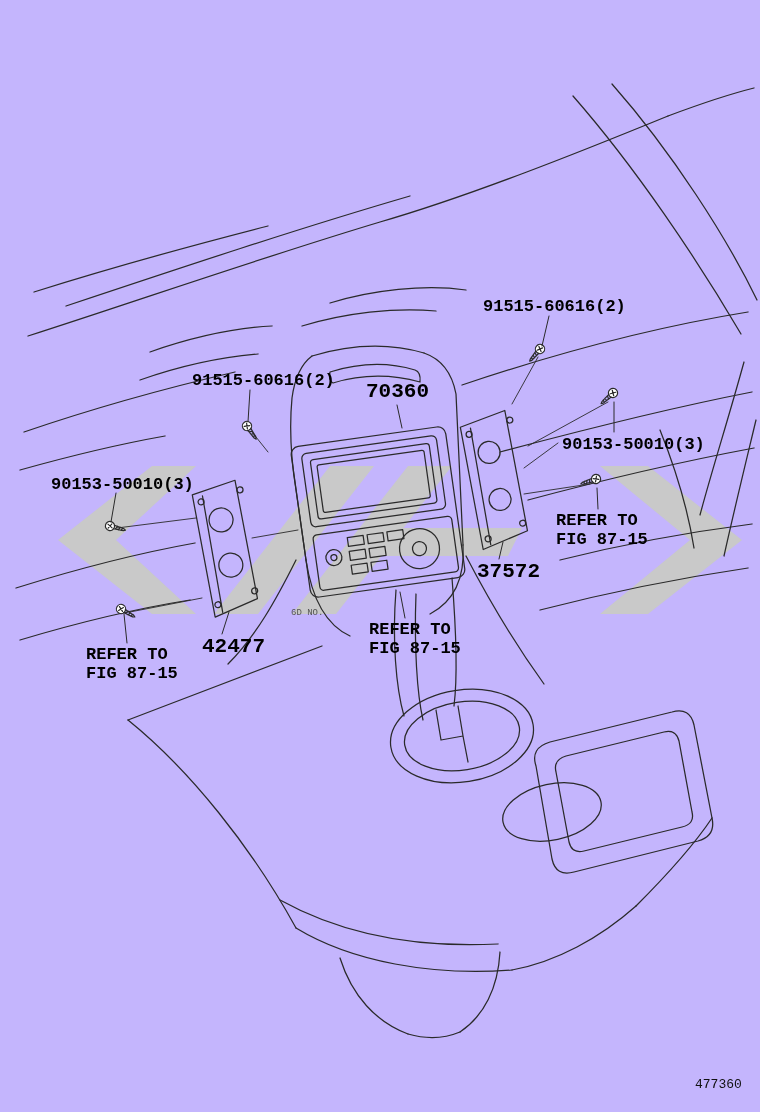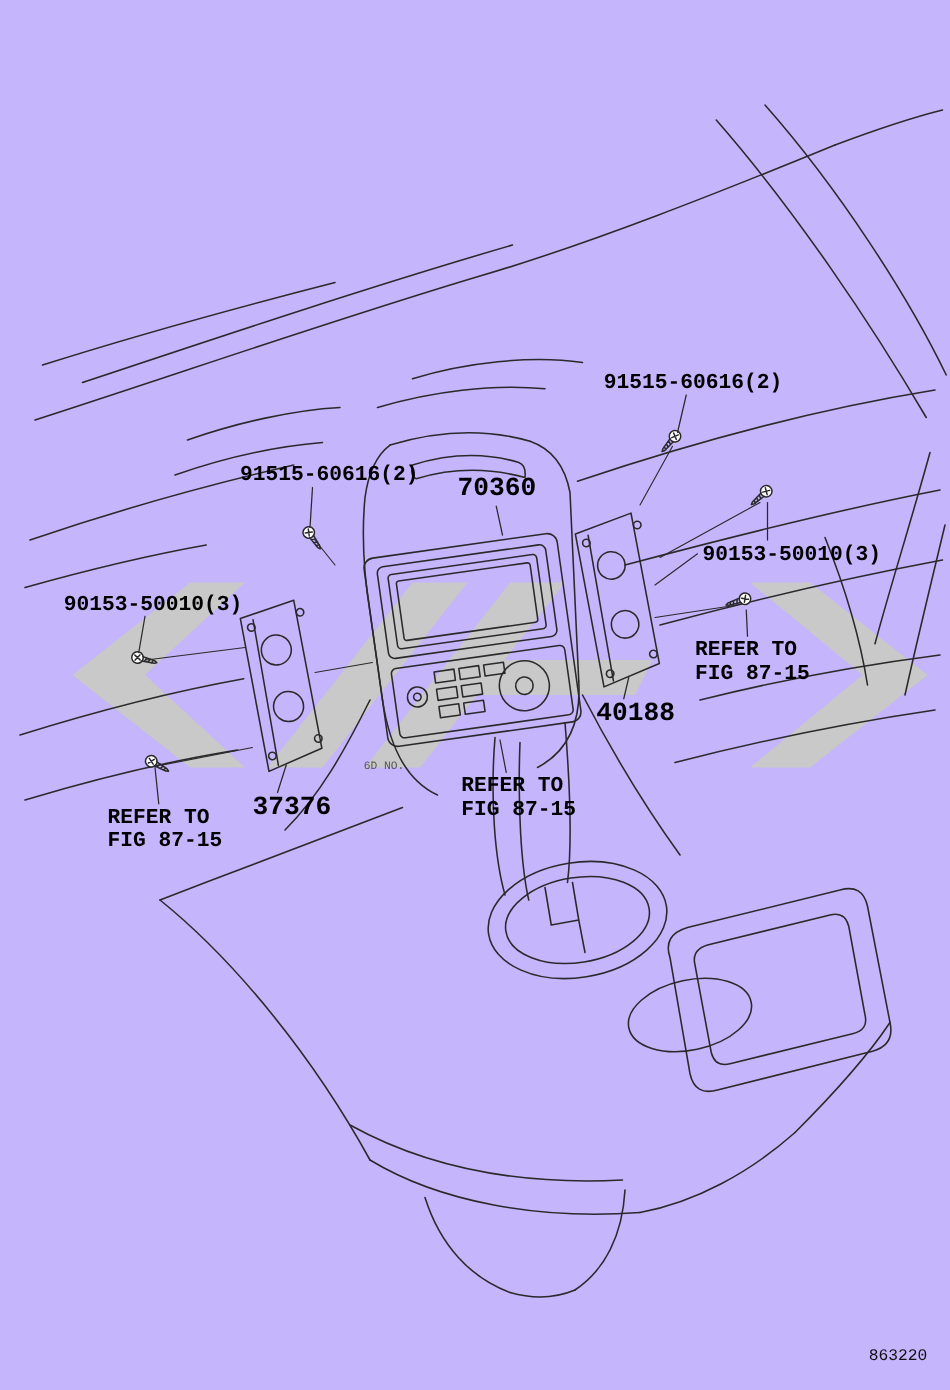--- a/index.html
+++ b/index.html
@@ -183,31 +183,31 @@
 
   <div class="lbl" style="left:562px;top:435px">90153-50010(3)</div>
 
   <div class="lbl" style="left:51px;top:475px">90153-50010(3)</div>
 
   <div class="lbl" style="left:556px;top:511px">
     <div>REFER TO</div>
     <div>FIG 87-15</div>
   </div>
 
-  <div class="lbl big" style="left:477px;top:561px">40188</div>
-
-  <div class="lbl big" style="left:202px;top:636px">37376</div>
+  <div class="lbl big" style="left:477px;top:561px">37572</div>
+
+  <div class="lbl big" style="left:202px;top:636px">42477</div>
 
   <div class="lbl" style="left:369px;top:620px">
     <div>REFER TO</div>
     <div>FIG 87-15</div>
   </div>
 
   <div class="lbl" style="left:86px;top:645px">
     <div>REFER TO</div>
     <div>FIG 87-15</div>
   </div>
 
   <div class="lbl note" style="left:291px;top:604px">6D NO.</div>
 
-  <div class="figno" style="left:695px;top:1077px">863220</div>
+  <div class="figno" style="left:695px;top:1077px">477360</div>
 
 </div>
 
 </body></html>

